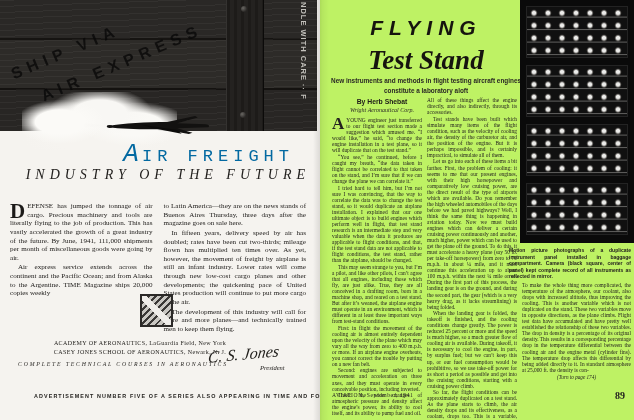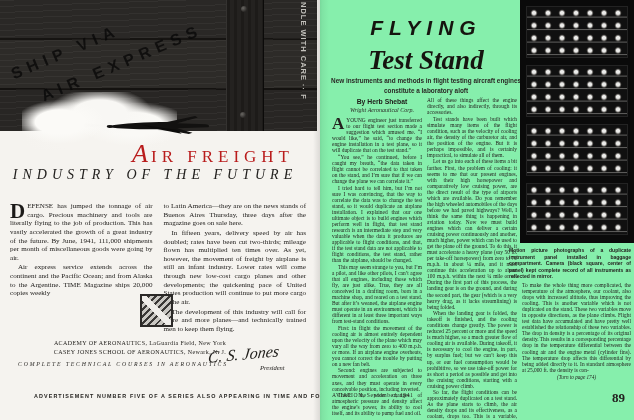--- a/index.html
+++ b/index.html
@@ -1,20 +1,20 @@
 <!DOCTYPE html>
 <html><head>
 <meta charset="utf-8">
 <style>
   html,body{margin:0;padding:0;background:#d8d6d2;}
   .spread{position:relative;width:634px;height:420px;background:#f2f0ec;overflow:hidden;
           font-family:"Liberation Serif", serif;color:#1c1a18;}
   .page{position:absolute;top:0;height:420px;}
   .left-page{left:0;width:320px;background:#f5f3ef;}
-  .right-page{left:320px;width:314px;background:#86efac;}
+  .right-page{left:320px;width:314px;background:#bef264;}
   .gutter{position:absolute;left:313px;top:0;width:16px;height:420px;z-index:30;
           background:linear-gradient(90deg,rgba(0,0,0,0) 0%,rgba(0,0,0,0.10) 42%,rgba(0,0,0,0.05) 58%,rgba(0,0,0,0) 100%);}
 
   
   .crate{position:absolute;left:0;top:0;width:317px;height:131px;overflow:hidden;
          background:
            repeating-linear-gradient(178deg, rgba(255,255,255,0.045) 0 1px, rgba(0,0,0,0) 1px 6px),
            linear-gradient(180deg,#2a2826 0 38px,#161412 38px 40px,#2d2b28 40px 88px,#141210 88px 90px,#282624 90px 131px);}
   .stencil{position:absolute;font-family:"Liberation Sans",sans-serif;font-weight:bold;
            color:rgba(8,8,8,0.78);transform-origin:left center;white-space:nowrap;}
@@ -32,23 +32,23 @@
   .cloud{position:absolute;left:22px;top:92px;width:155px;height:58px;
          background:
            radial-gradient(ellipse 45px 22px at 38px 30px,#fbfaf7 55%,rgba(251,250,247,0) 100%),
            radial-gradient(ellipse 52px 24px at 78px 20px,#f8f7f4 50%,rgba(248,247,244,0) 100%),
            radial-gradient(ellipse 55px 22px at 112px 32px,#faf9f6 52%,rgba(250,249,246,0) 100%),
            radial-gradient(ellipse 75px 20px at 75px 47px,#f6f4f0 60%,rgba(246,244,240,0) 100%);}
   .plane{position:absolute;left:106px;top:114px;}
 
   
   .ad-title1{position:absolute;top:139px;right:26px;font-size:17px;letter-spacing:5px;
-             color:#b91c1c;white-space:nowrap;}
+             color:#0369a1;white-space:nowrap;font-family:Liberation Mono, monospace;}
   .ad-title1 .initial{font-size:26px;font-style:italic;letter-spacing:3px;}
-  .ad-title2{position:absolute;top:167px;left:0;width:310px;text-align:center;font-style:italic;
+  .ad-title2{position:absolute;top:167px;left:0;width:310px;text-align:right;font-style:italic;
              font-size:14px;letter-spacing:5px;color:#23211f;white-space:nowrap;}
   .ad-cols{position:absolute;top:202px;left:10px;width:296px;display:flex;gap:11px;}
   .ad-col{width:143px;font-size:7.1px;line-height:1.22;text-align:justify;}
   .ad-col p{margin:0 0 1px 0;}
   .ad-col p.indent{text-indent:8px;}
   .dropcap{float:left;font-size:21px;line-height:16px;padding:1px 2px 0 0;font-weight:bold;}
   .ornament{position:absolute;left:140px;top:294px;width:29px;height:29px;z-index:5;
             border:2px solid #2b2927;
             background:
               linear-gradient(45deg, rgba(0,0,0,0) 42%, #efede9 42% 58%, rgba(0,0,0,0) 58%),
@@ -92,21 +92,21 @@
                background-image:
                  repeating-linear-gradient(180deg, rgba(0,0,0,0) 0 9.5px, rgba(225,223,218,0.40) 9.5px 11px, rgba(0,0,0,0) 11px 12.5px),
                  radial-gradient(circle at 7px 6px, #ececea 1.7px, #8e8c88 2.4px, #3c3a38 3.1px, rgba(16,16,16,0) 3.7px);
                background-size:100% 12.5px, 14px 12.5px;}
   .photo-frame + .photo-frame{margin-top:7px;}
   .strip-pad{height:6px;}
   .photo-caption{position:absolute;top:247px;left:189px;width:122px;
                  font-family:"Liberation Sans",sans-serif;font-weight:bold;font-size:5px;
                  line-height:1.32;text-align:justify;color:#23211e;}
   .rp-footer{position:absolute;top:392px;left:12px;font-size:5.6px;letter-spacing:0.6px;color:#2a2825;}
-  .page-number{position:absolute;top:390px;right:9px;font-weight:bold;font-size:13px;color:#23211f;}
+  .page-number{position:absolute;top:390px;right:9px;font-weight:bold;font-size:10px;color:#23211f;}
 </style>
 </head>
 <body>
 
 <div class="spread">
 
   <div class="page left-page">
 
     <div class="crate">
       <div class="stencil stencil-1">SHIP VIA</div>

